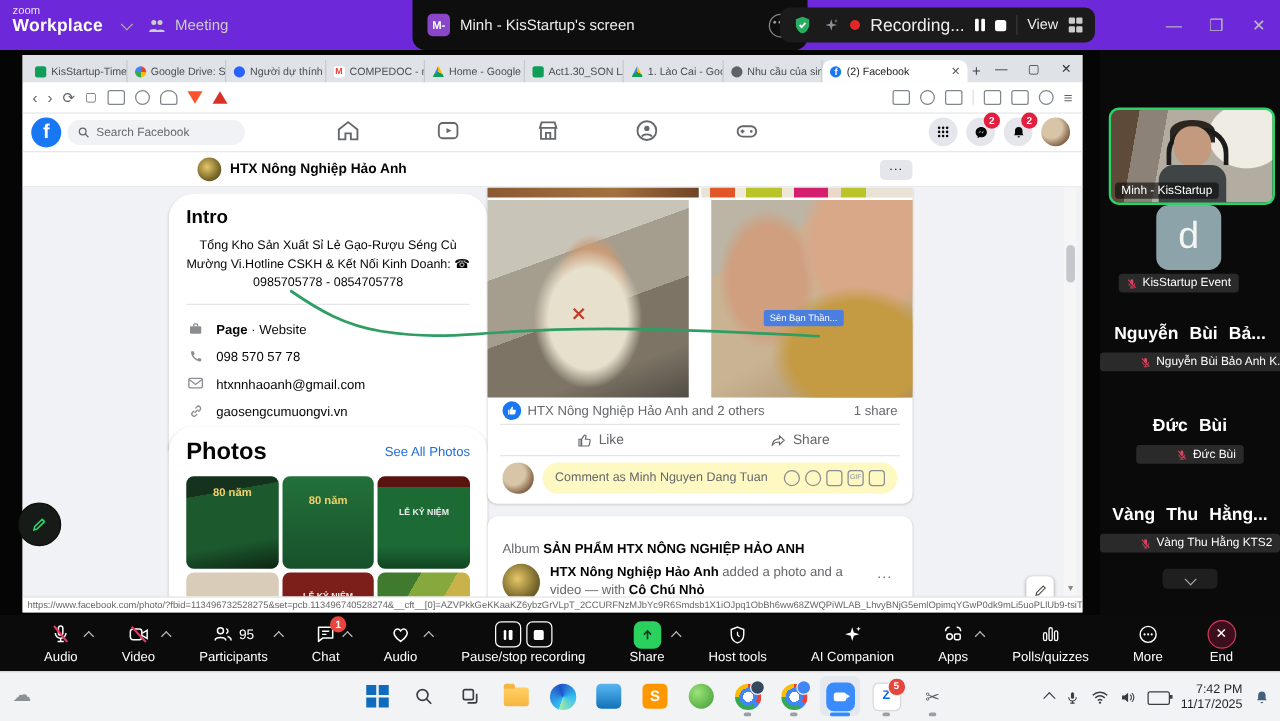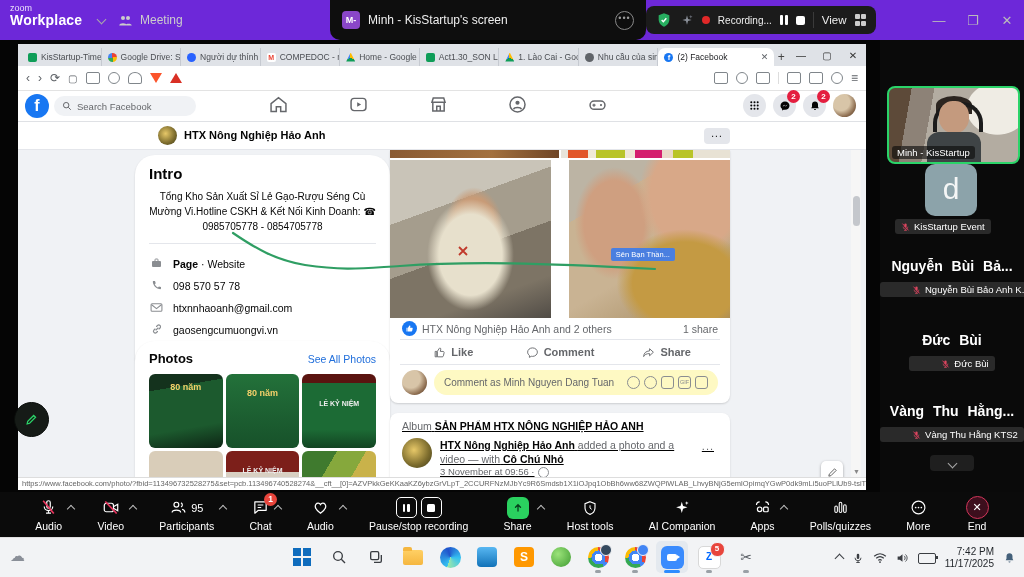--- a/index.html
+++ b/index.html
@@ -14,21 +14,21 @@
   .chev{display:inline-block;width:6px;height:6px;border-right:1.6px solid #aaa;border-bottom:1.6px solid #aaa;}
   .chev.down{transform:rotate(45deg);}
   .meeting-tab{position:absolute;left:118px;top:0;height:40px;display:flex;align-items:center;gap:7px;font-size:12px;color:#ccc;}
   .screen-tab{position:absolute;left:330px;top:0;width:316px;height:40px;background:#0e0e0e;border-radius:0 0 10px 10px;display:flex;align-items:center;gap:8px;padding:0 12px;box-sizing:border-box;}
   .mini-avatar{width:18px;height:18px;border-radius:4px;background:#8a46c8;color:#fff;font-size:9px;font-weight:bold;display:flex;align-items:center;justify-content:center;}
   .screen-tab .lbl{font-size:12px;color:#eee;flex:1;}
   .circ-more{width:17px;height:17px;border:1.3px solid #888;border-radius:50%;color:#999;font-size:9px;line-height:13px;text-align:center;letter-spacing:1px;}
   .rec-group{position:absolute;right:148px;top:6px;height:28px;background:#1b1b1b;border-radius:8px;display:flex;align-items:center;gap:8px;padding:0 10px;}
   .shield-ok{width:16px;height:16px;}
   .recdot{width:8px;height:8px;border-radius:50%;background:#e02828;}
-  .rec-group .rtxt{font-size:10px;color:#eee;}
+  .rec-group .rtxt{font-size:14px;color:#eee;}
   .pp{display:flex;gap:2px;align-items:center;}
   .pp i{width:3px;height:10px;background:#fff;border-radius:1px;display:inline-block;}
   .stopp{width:9px;height:9px;background:#fff;border-radius:2px;}
   .vsep{width:1px;height:16px;background:#3a3a3a;}
   .viewtxt{font-size:11.5px;color:#eee;}
   .gridico{display:inline-grid;grid-template-columns:5px 5px;gap:1.5px;}
   .gridico i{width:5px;height:5px;background:#ccc;border-radius:1px;}
   .winbtn{position:absolute;top:0;width:34px;height:40px;color:#bbb;font-size:13px;display:flex;align-items:center;justify-content:center;}
 
   
@@ -77,21 +77,21 @@
   .fbcontent{position:relative;flex:1;background:#f0f2f5;overflow:hidden;}
   .card{position:absolute;background:#fff;border-radius:20px;box-shadow:0 1px 2px rgba(0,0,0,.15);}
   .intro-card{left:117px;top:5px;width:255px;padding:10px 14px 12px;box-sizing:border-box;}
   .intro-card h3{margin:0 0 7px;font-size:15px;color:#050505;}
   .intro-desc{font-size:10px;color:#050505;text-align:center;line-height:1.5;}
   .ihr{border:none;border-top:1px solid #e4e6eb;margin:9px 0;}
   .irow{display:flex;align-items:center;gap:9px;height:22px;font-size:10.5px;color:#050505;}
   .irow .ric{width:15px;color:#8a8d91;text-align:center;flex:0 0 15px;}
   .photos-card{left:117px;top:191px;width:255px;padding:10px 14px;box-sizing:border-box;}
   .ph-head{display:flex;justify-content:space-between;align-items:center;margin-bottom:8px;}
-  .ph-head b{font-size:13px;color:#050505;}
+  .ph-head b{font-size:19px;color:#050505;}
   .seeall{font-size:10.5px;color:#216fdb;}
   .ph-grid{display:grid;grid-template-columns:1fr 1fr 1fr;gap:3px;}
   .ph{height:74px;border-radius:6px;position:relative;overflow:hidden;color:#f4d06a;font-weight:bold;}
   .ph span{position:absolute;left:0;right:0;top:26px;text-align:center;font-size:7px;}
   .ph1{background:linear-gradient(170deg,#14321d 0 20%,#1c5a2e 20% 70%,#0d2414 100%);}
   .ph2{background:linear-gradient(180deg,#23713a,#17512a);}
   .ph3{background:linear-gradient(180deg,#5a1410 0 12%,#1c6b35 12% 75%,#124422 100%);color:#eee;}
   .ph4{background:linear-gradient(180deg,#d9cdb9 0 40%,#b8a48e 40% 70%,#8e4b4b 100%);}
   .ph5{background:linear-gradient(180deg,#7c1f1a 0 28%,#d8cfc2 28% 42%,#1c6b35 42%);color:#eee;}
   .ph6{background:linear-gradient(120deg,#3f7a2e 0 30%,#86a83c 30% 55%,#c9b24a 55% 75%,#7c4a28 100%);}
@@ -109,29 +109,29 @@
   .img-paddy{flex:1;position:relative;background:
     radial-gradient(95px 75px at 72% 78%,#c49a43 0 55%,rgba(196,154,67,0) 72%),
     radial-gradient(80px 95px at 78% 22%,#d8a888 0 55%,rgba(216,168,136,0) 70%),
     radial-gradient(60px 85px at 28% 40%,#cf9f80 0 50%,rgba(207,159,128,0) 66%),
     linear-gradient(150deg,#bcb4a4 0 25%,#c9b393 25% 60%,#a3885c 100%);}
   .fotag{position:absolute;left:26%;top:56%;background:#4a7fe0;color:#fff;font-size:7.5px;padding:2px 5px;border-radius:2px;}
   .reactrow{display:flex;align-items:center;gap:5px;padding:3px 12px;font-size:10.5px;color:#65676b;}
   .likechip{width:15px;height:15px;border-radius:50%;background:#1877f2;display:flex;align-items:center;justify-content:center;}
   .sharecount{margin-left:auto;}
   .btnrow{display:flex;border-top:1px solid #e4e6eb;border-bottom:1px solid #e4e6eb;margin:0 10px;height:24px;}
-  .fbtn{flex:1;display:flex;align-items:center;justify-content:center;gap:5px;font-size:11px;font-weight:bold;color:#65676b;}
+  .fbtn{flex:1;display:flex;align-items:center;justify-content:center;gap:5px;font-size:11px;font-weight:normal;color:#65676b;}
   .commentrow{display:flex;align-items:center;gap:7px;padding:5px 12px 8px;}
   .cavatar{width:25px;height:25px;border-radius:50%;flex:0 0 25px;}
   .cpill{flex:1;height:25px;background:#fef9c3;border-radius:13px;display:flex;align-items:center;padding:0 10px;font-size:10px;color:#65676b;gap:4px;}
   .cpill .spacer{flex:1;}
   .cpic{width:11px;height:11px;border:1.3px solid #8a8d91;border-radius:50%;flex:0 0 11px;}
   .cpic.sq{border-radius:3px;}
   .cpic.gif{border-radius:3px;font-size:5.5px;color:#8a8d91;text-align:center;line-height:11px;letter-spacing:0;}
-  .post2{margin-top:10px;background:#fff;border-radius:8px 8px 0 0;box-shadow:0 1px 2px rgba(0,0,0,.15);padding-top:7px;text-decoration:underline;}
+  .post2{margin-top:10px;background:#fff;border-radius:8px 8px 0 0;box-shadow:0 1px 2px rgba(0,0,0,.15);padding-top:20px;}
   .albumline{padding:0 12px;font-size:10.5px;color:#65676b;}
   .albumline b{color:#050505;}
   .p2head{display:flex;gap:8px;padding:6px 12px 2px;}
   .p2head .page-avatar{width:30px;height:30px;flex:0 0 30px;}
   .p2meta{flex:1;font-size:10.5px;color:#65676b;line-height:1.35;}
   .p2meta b{color:#050505;}
   .p2time{font-size:9.5px;color:#65676b;display:flex;align-items:center;gap:3px;}
   .globe{width:9px;height:9px;border:1.1px solid #8a8d91;border-radius:50%;display:inline-block;}
   .p2dots{color:#65676b;font-size:11px;letter-spacing:1px;padding:2px 4px;}
   .pgscroll{position:absolute;left:833px;top:0;bottom:0;width:10px;background:#f6f6f6;}
@@ -443,26 +443,20 @@
             </div>
             <div class="btnrow">
               <div class="fbtn">
                 <svg width="13" height="13" viewBox="0 0 24 24">
                     <path d="M4 10 H7 V20 H4 Z M8 20 H17 C18.2 20 19 19.3 19.2 18.2 L20.5 12.3 C20.8 11 19.8 10 18.5 10 H13.5 L14.4 5.8 C14.6 4.7 13.9 3.8 12.8 3.8 C12.2 3.8 11.7 4.1 11.4 4.6 L8 10 Z" fill="none" stroke="#65676b" stroke-width="1.7"></path>
                   </svg>
                 <span>Like</span>
               </div>
               <div class="fbtn">
                 <svg width="13" height="13" viewBox="0 0 24 24">
-                    <path d="M12 3.5 C7 3.5 3 7 3 11.3 C3 13.8 4.3 16 6.3 17.4 L6.3 21 L9.8 19 C10.5 19.1 11.2 19.2 12 19.2 C17 19.2 21 15.7 21 11.3 C21 7 17 3.5 12 3.5 Z" fill="none" stroke="#65676b" stroke-width="1.7"></path>
-                  </svg>
-                <span>Comment</span>
-              </div>
-              <div class="fbtn">
-                <svg width="13" height="13" viewBox="0 0 24 24">
                     <path d="M14 5 L21 11.5 L14 18 V14 C8 14 5 16 3 19.5 C3.5 13 7 9.5 14 9 Z" fill="none" stroke="#65676b" stroke-width="1.7"></path>
                   </svg>
                 <span>Share</span>
               </div>
             </div>
             <div class="commentrow">
               <div class="cavatar avatar-photo"></div>
               <div class="cpill">
                 <span>Comment as Minh Nguyen Dang Tuan</span>
                 <span class="spacer"></span>

